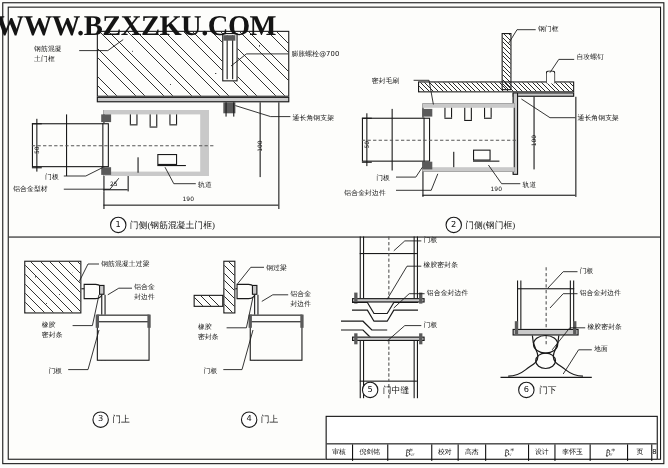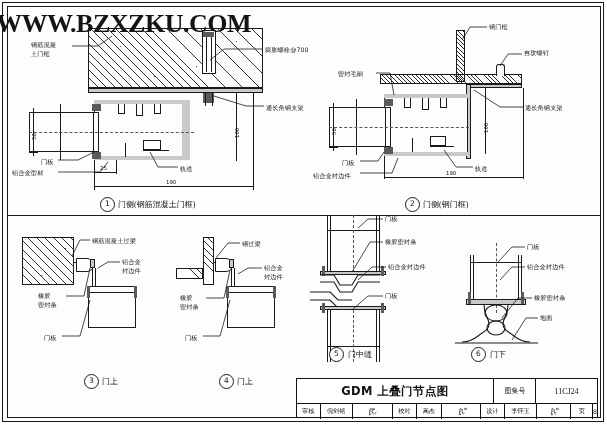--- a/index.html
+++ b/index.html
@@ -369,23 +369,20 @@
 
       <path d="M525,247 L512,247 L498,262"></path>
       <path d="M525,267 L512,267 L500,280"></path>
       <path d="M532,298 L518,298 L502,318"></path>
       <path d="M538,318 L526,318 L512,340"></path>
     </g>
   </svg>
 
   <div id="titleblock">
     <div id="tbTopRow">
-      <div id="tbTitle">GDM 上叠门节点图</div>
-      <div id="tbNoLbl">图集号</div>
-      <div id="tbNoVal">11CJ24</div>
     </div>
     <div id="tbBotRow">
       <div class="tbCell" style="width:24px;">审核</div>
       <div class="tbCell" style="width:33px;">倪剑铭</div>
       <div class="tbCell sigcell" style="width:41px;">
         <span class="sig">₿⃰ᵥᵣ</span>
       </div>
       <div class="tbCell" style="width:24px;">校对</div>
       <div class="tbCell" style="width:26px;">高杰</div>
       <div class="tbCell sigcell" style="width:40px;">

